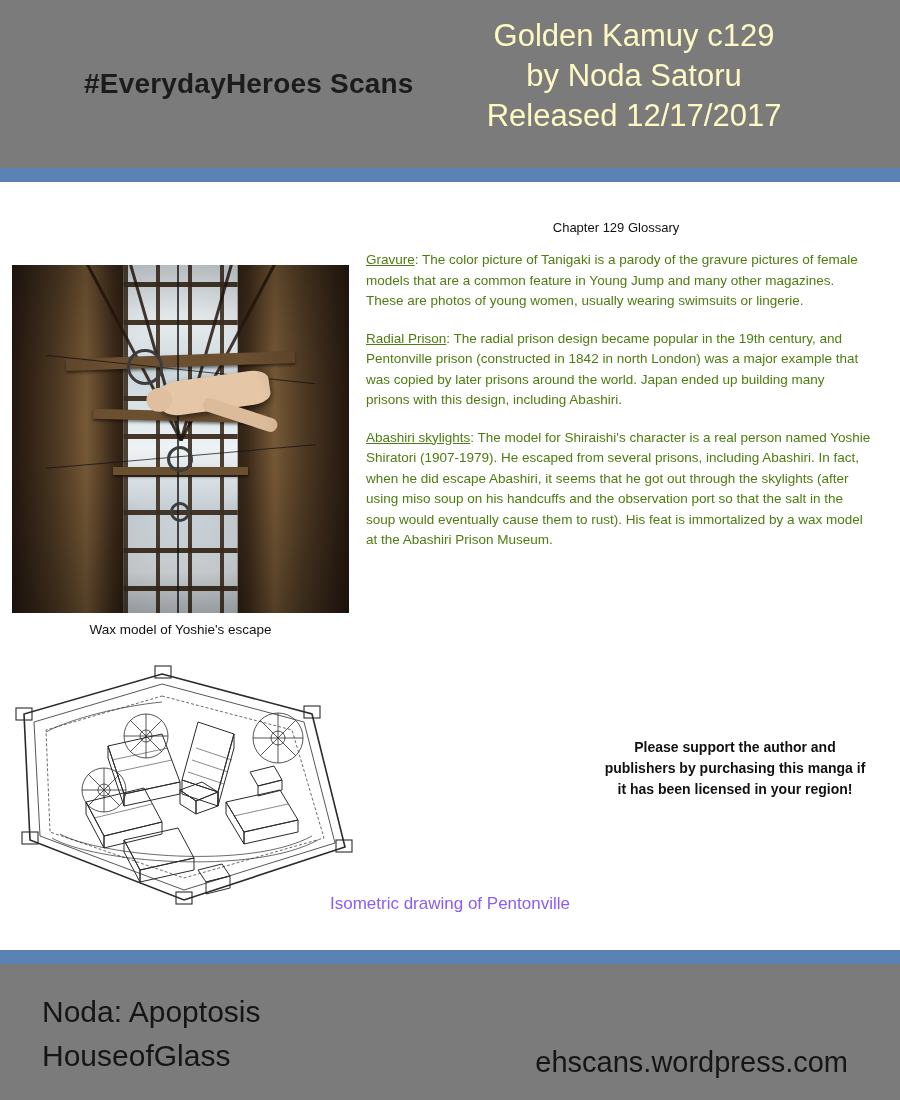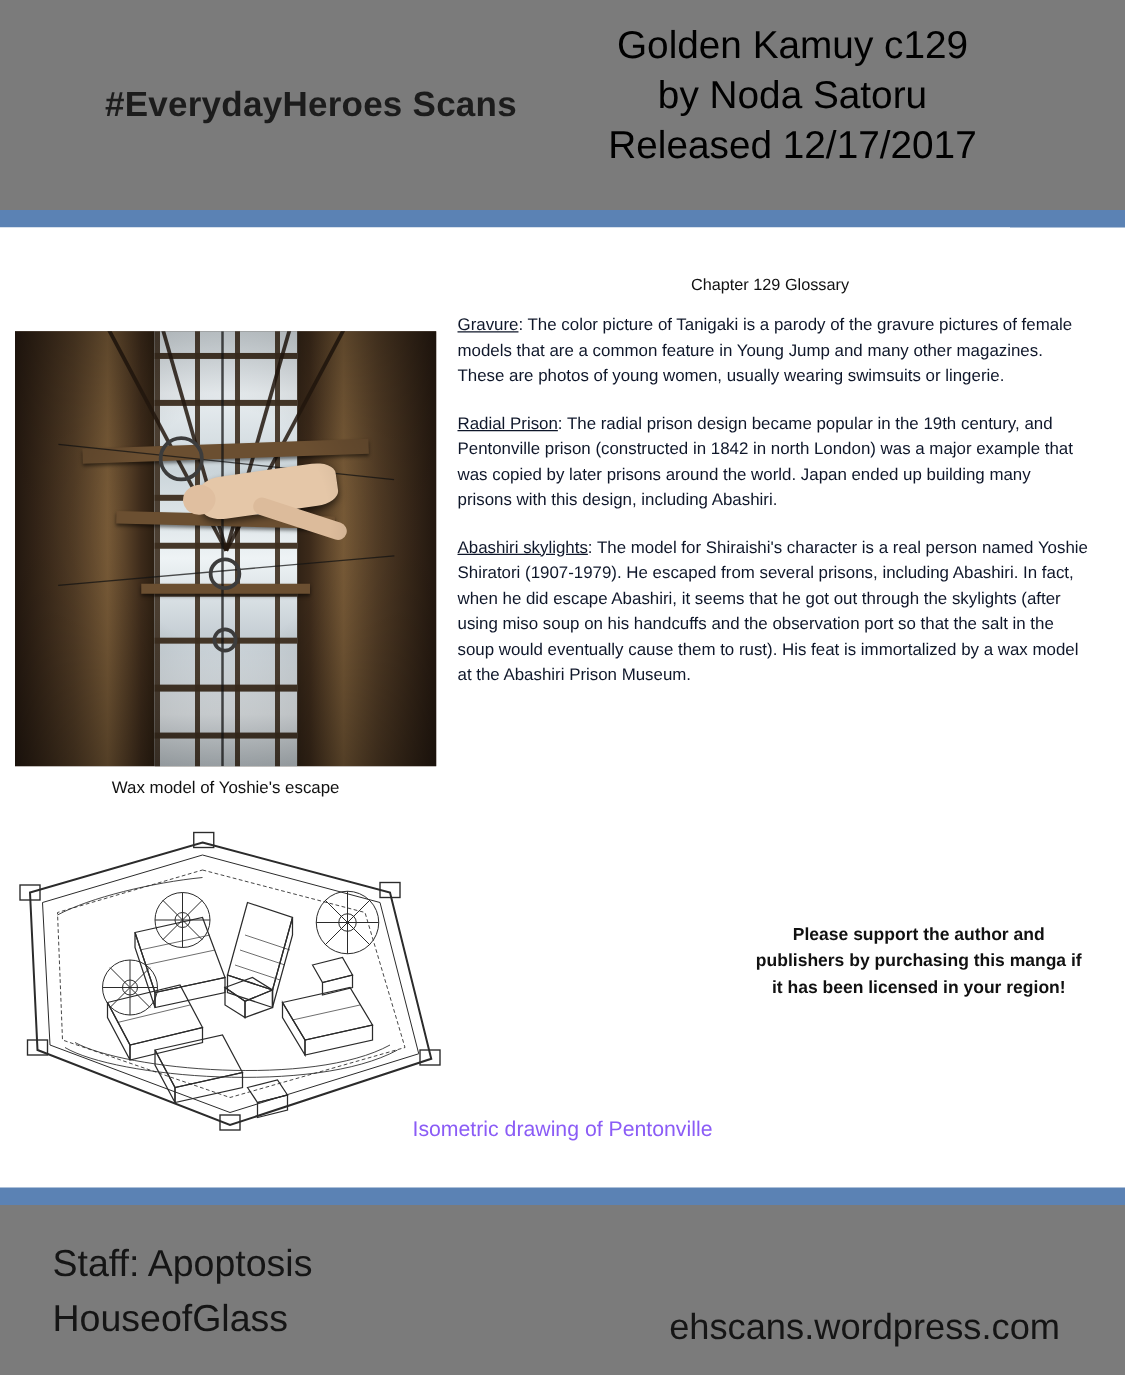--- a/index.html
+++ b/index.html
@@ -40,21 +40,21 @@
     letter-spacing: 0.2px;
     white-space: nowrap;
     margin-left: 44px;
   }
   .header-right {
     position: absolute;
     right: 36px;
     top: 16px;
     width: 460px;
     text-align: center;
-    color: #000000;
+    color: #fef9c3;
   }
   .header-right .line {
     font-size: 31px;
     line-height: 40px;
     white-space: nowrap;
     font-weight: normal;
   }
 
   .blue-bar {
     position: absolute;
@@ -85,21 +85,21 @@
     color: #111;
   }
 
   .glossary-body {
     position: absolute;
     left: 366px;
     top: 68px;
     width: 505px;
     font-size: 13.5px;
     line-height: 20.5px;
-    color: #0f172a;
+    color: #4d7c0f;
     text-align: left;
   }
   .glossary-body p {
     margin: 0 0 17px 0;
   }
   .term {
     text-decoration: underline;
     font-weight: normal;
   }
 
@@ -446,19 +446,19 @@
         </g>
       </svg>
     </div>
     <div class="caption2">Isometric drawing of Pentonville</div>
 
   </div>
 
   <div class="blue-bar-2"></div>
   <div class="footer">
     <div class="staff">
-      <div>Staff: Apoptosis</div>
+      <div>Noda: Apoptosis</div>
       <div>HouseofGlass</div>
     </div>
     <div class="site">ehscans.wordpress.com</div>
   </div>
 
 </div>
 
 </body></html>

